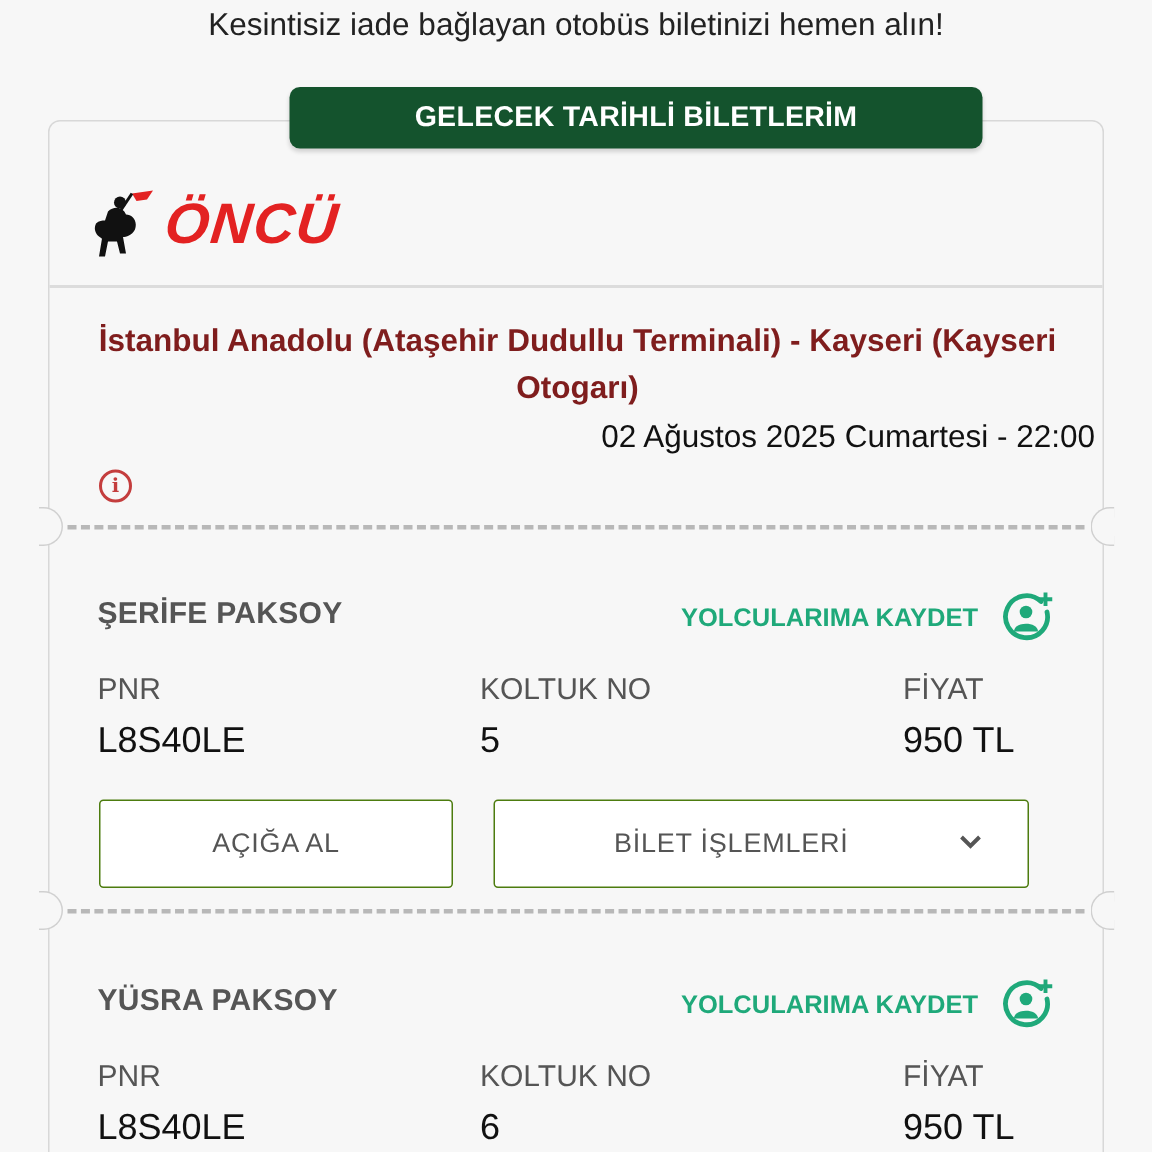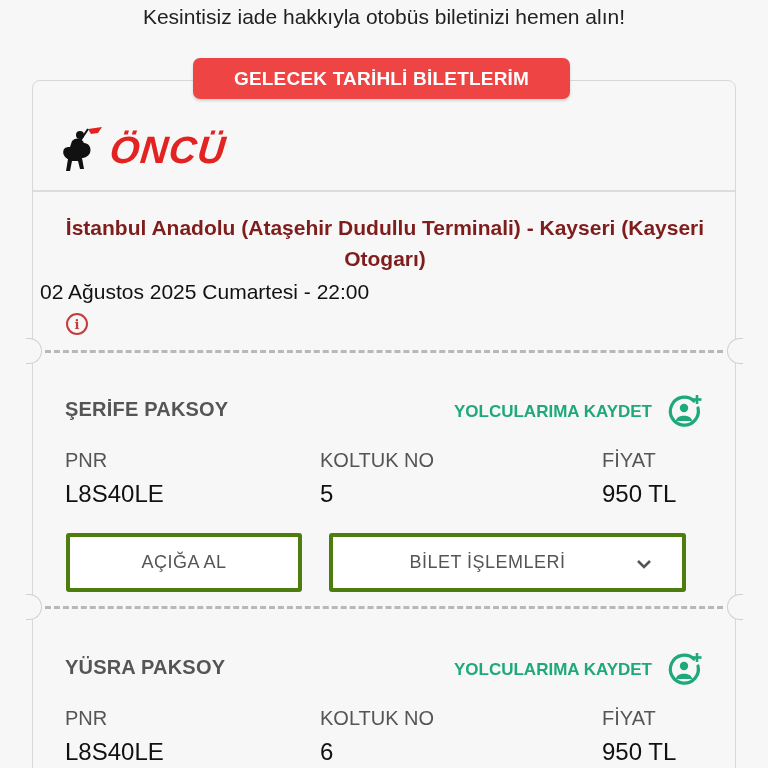--- a/index.html
+++ b/index.html
@@ -5,62 +5,62 @@
   * { box-sizing: border-box; margin: 0; padding: 0; }
   html, body { width: 768px; height: 768px; overflow: hidden; background: #f7f7f7; }
   body { font-family: "Liberation Sans", "DejaVu Sans", sans-serif; color: #1a1a1a; position: relative; }
 
   .promo { position: absolute; top: 2px; left: 0; width: 768px; text-align: center;
     font-size: 21px; line-height: 29px; color: #222; }
 
   .card { position: absolute; left: 32px; top: 80px; width: 704px; height: 720px;
     background: #f7f7f7; border: 1.5px solid #d8d8d8; border-radius: 8px; }
 
-  .future-btn { position: absolute; left: 193px; top: 58px; width: 377px; height: 41px;
-    background: #ef4444; border-radius: 7px; color: #fff; font-weight: bold; font-size: 19px;
+  .future-btn { position: absolute; left: 193px; top: 58px; width: 462px; height: 41px;
+    background: #14532d; border-radius: 7px; color: #fff; font-weight: bold; font-size: 19px;
     display: flex; align-items: center; justify-content: center; letter-spacing: 0.2px;
     box-shadow: 0 2px 3px rgba(0,0,0,0.15); z-index: 5; }
 
   .logo { position: absolute; left: 58px; top: 124px; height: 52px; display: flex; align-items: center; }
   .logo-text { font-family: "Liberation Sans", sans-serif; font-weight: bold; font-style: italic;
     font-size: 38px; color: #e32222; letter-spacing: 1px; margin-left: 4px; transform: skewX(-6deg); }
 
   .header-divider { position: absolute; left: 33px; top: 190px; width: 702px; height: 1.5px; background: #dcdcdc; }
 
   .route { position: absolute; left: 40px; top: 212px; width: 690px; text-align: center;
     font-weight: bold; font-size: 21px; line-height: 31px; color: #7f1d1d; }
-  .datetime { position: absolute; left: 40px; top: 278px; width: 690px; text-align: left;
+  .datetime { position: absolute; left: 40px; top: 278px; width: 690px; text-align: right;
     font-size: 21px; line-height: 28px; color: #111; }
   .notice { position: absolute; left: 66px; top: 313px; display: flex; align-items: center;
     color: #c43d3d; font-size: 18px; }
   .info-icon { width: 22px; height: 22px; border: 2px solid #c43d3d; border-radius: 50%;
     display: flex; align-items: center; justify-content: center; font-size: 13px; font-weight: bold;
     font-family: "DejaVu Serif", serif; margin-right: 8px; }
 
   .perf { position: absolute; left: 45px; width: 678px; height: 0; border-top: 3px dashed #b8b8b8; }
   .notch { position: absolute; width: 16px; height: 26px; border: 1.5px solid #d0d0d0; background: #f7f7f7; }
   .notch.l { left: 26px; border-radius: 0 13px 13px 0; border-left: none; }
   .notch.r { left: 727px; border-radius: 13px 0 0 13px; border-right: none; }
 
   .pname { position: absolute; left: 65px; font-size: 20px; color: #555; font-weight: bold; letter-spacing: 0.2px; }
   .save { position: absolute; right: 64px; display: flex; align-items: center; color: #1fa97a;
     font-weight: bold; font-size: 17px; }
   .save-icon { margin-left: 14px; width: 38px; height: 38px; }
 
   .lbl { position: absolute; font-size: 20px; color: #555; font-weight: normal; }
   .val { position: absolute; font-size: 24px; color: #111; }
 
-  .btn { position: absolute; background: #fff; border: 4px solid #4d7c0f; border-radius: 3px;
+  .btn { position: absolute; background: #fff; border: 1px solid #4d7c0f; border-radius: 3px;
     display: flex; align-items: center; justify-content: center; color: #555; font-size: 18px; letter-spacing: 0.5px; }
   .chev { position: absolute; right: 30px; top: 19px; width: 16px; height: 16px; }
 </style>
 </head>
 <body>
 
-<div class="promo">Kesintisiz iade hakkıyla otobüs biletinizi hemen alın!</div>
+<div class="promo">Kesintisiz iade bağlayan otobüs biletinizi hemen alın!</div>
 
 <div class="card"></div>
 
 <div class="future-btn">GELECEK TARİHLİ BİLETLERİM</div>
 
 <div class="logo">
   <svg width="48" height="50" viewBox="0 0 48 50">
     <path d="M30 4 L44 2 L40 8 L33 9 Z" fill="#e32222"></path>
     <line x1="30" y1="4" x2="10" y2="34" stroke="#111" stroke-width="2"></line>
     <path d="M14 16 C18 12 24 13 26 18 C30 18 34 22 32 28 C30 32 26 33 24 33 L26 44 L22 44 L20 36 L14 36 L12 46 L8 46 L10 34 C6 32 4 28 6 24 C8 22 10 22 12 22 Z" fill="#111"></path>

